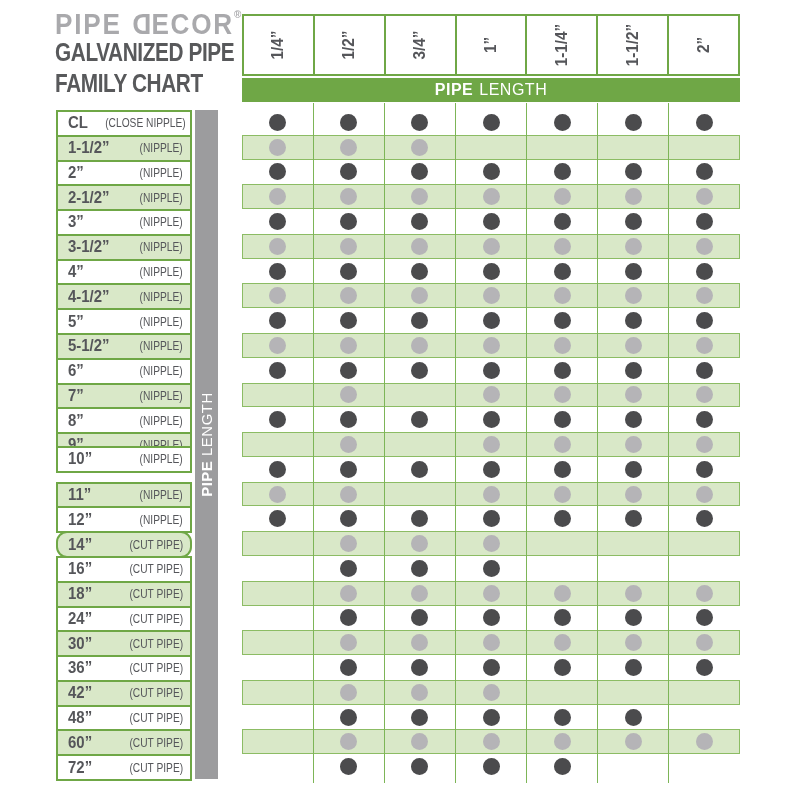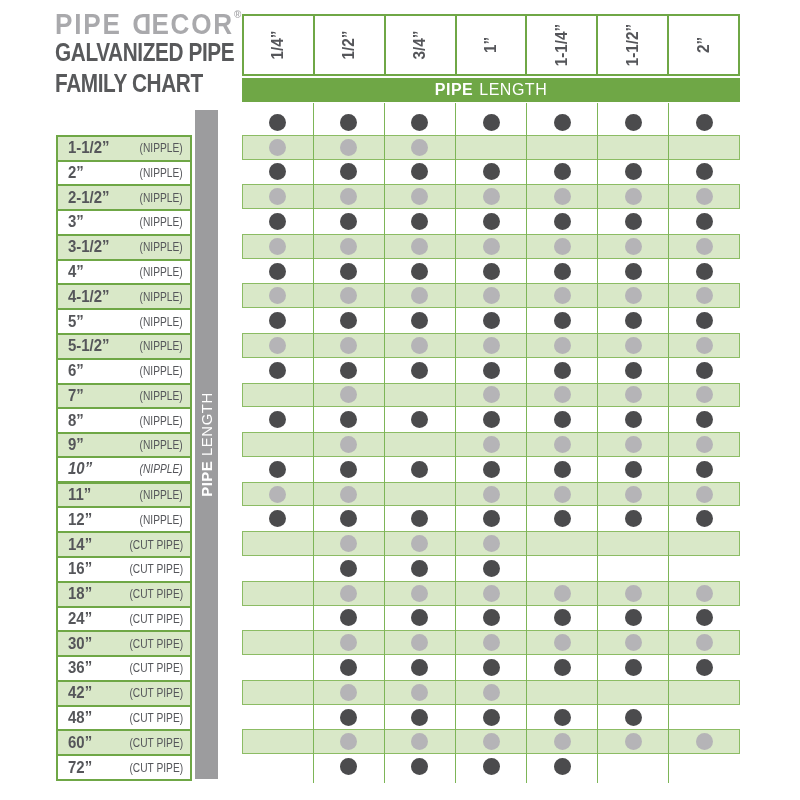--- a/index.html
+++ b/index.html
@@ -89,20 +89,24 @@
         <span>2”</span>
       </div>
     </div>
 
   <div class="nominal-band">
     <span class="b">PIPE</span>
     <span>LENGTH</span>
   </div>
 
   <div class="row-labels">
+      <div class="row-label" style="top: 0px; height: 26.7778px;">
+        <span class="size">CL</span>
+        <span class="cat">(CLOSE NIPPLE)</span>
+      </div>
       <div class="row-label alt" style="top: 24.7778px; height: 26.7778px;">
         <span class="size">1-1/2”</span>
         <span class="cat">(NIPPLE)</span>
       </div>
       <div class="row-label" style="top: 49.5556px; height: 26.7778px;">
         <span class="size">2”</span>
         <span class="cat">(NIPPLE)</span>
       </div>
       <div class="row-label alt" style="top: 74.3333px; height: 26.7778px;">
         <span class="size">2-1/2”</span>
@@ -141,33 +145,33 @@
         <span class="cat">(NIPPLE)</span>
       </div>
       <div class="row-label" style="top: 297.333px; height: 26.7778px;">
         <span class="size">8”</span>
         <span class="cat">(NIPPLE)</span>
       </div>
       <div class="row-label alt" style="top: 322.111px; height: 26.7778px;">
         <span class="size">9”</span>
         <span class="cat">(NIPPLE)</span>
       </div>
-      <div class="row-label" style="top: 346px; height: 26.7778px; font-style: italic;">
+      <div class="row-label" style="top: 336px; height: 26.7778px;">
         <span class="size">10”</span>
         <span class="cat">(NIPPLE)</span>
       </div>
       <div class="row-label alt" style="top: 371.667px; height: 26.7778px;">
         <span class="size">11”</span>
         <span class="cat">(NIPPLE)</span>
       </div>
       <div class="row-label" style="top: 396.444px; height: 26.7778px;">
         <span class="size">12”</span>
         <span class="cat">(NIPPLE)</span>
       </div>
-      <div class="row-label alt" style="top: 421.222px; height: 26.7778px;">
+      <div class="row-label alt" style="top: 421.222px; height: 26.7778px; border-radius: 11px;">
         <span class="size">14”</span>
         <span class="cat">(CUT PIPE)</span>
       </div>
       <div class="row-label" style="top: 446px; height: 26.7778px;">
         <span class="size">16”</span>
         <span class="cat">(CUT PIPE)</span>
       </div>
       <div class="row-label alt" style="top: 470.778px; height: 26.7778px;">
         <span class="size">18”</span>
         <span class="cat">(CUT PIPE)</span>

